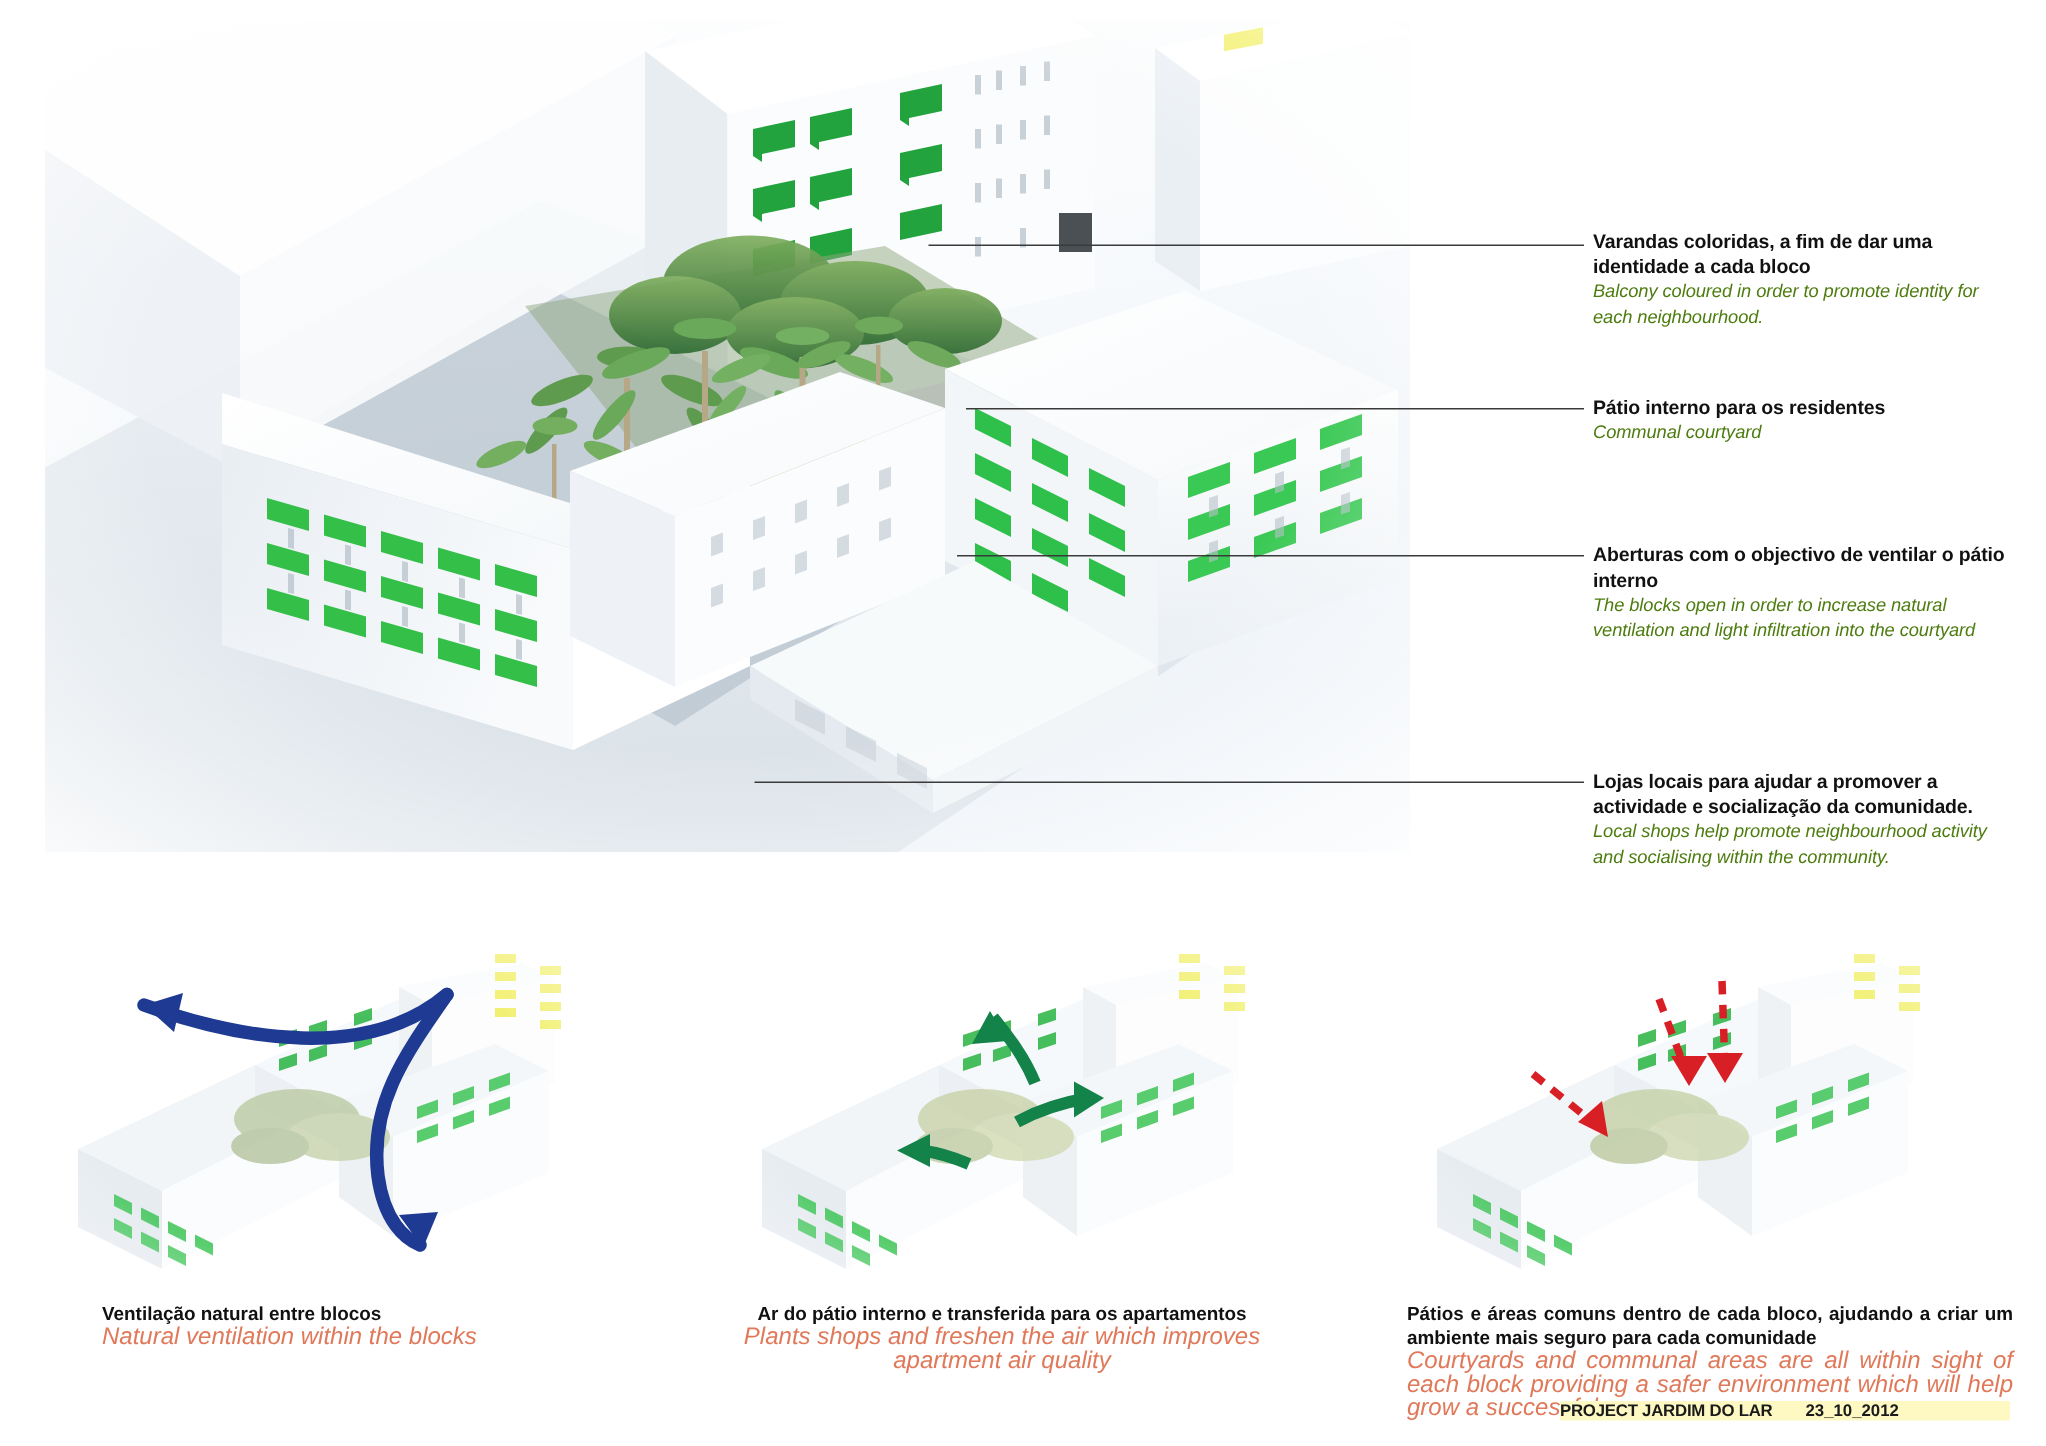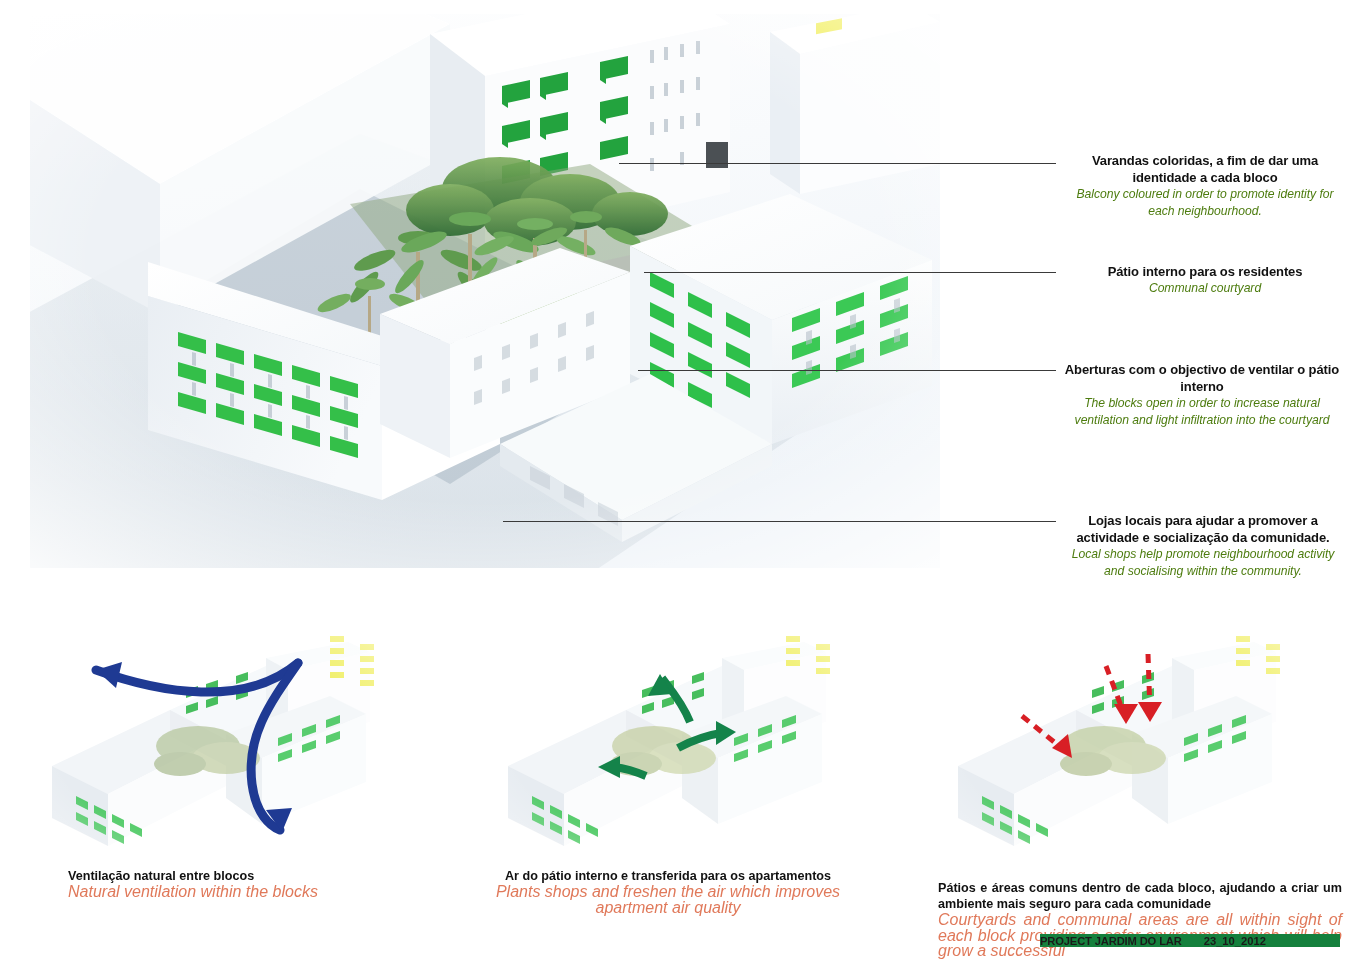--- a/index.html
+++ b/index.html
@@ -32,21 +32,20 @@
   .leader {
     position: absolute;
     height: 0;
     border-top: 1px solid #3a3a3a;
   }
 
   
   .annot {
     position: absolute;
     width: 286px;
-    text-align: center;
   }
   .annot .pt {
     font-size: 13.0px;
     font-weight: bold;
     color: #111111;
     line-height: 17px;
     letter-spacing: -0.1px;
   }
   .annot .en {
     font-size: 12.2px;
@@ -86,21 +85,21 @@
   #footer {
     position: absolute;
     left: 1040px;
     top: 934px;
     width: 300px;
     font-size: 11.2px;
     font-weight: bold;
     color: #1a1a1a;
     letter-spacing: -0.15px;
     white-space: nowrap;
-    background: #15803d;
+    background: #fef9c3;
     padding-top: 1px;
   }
   #footer .date { margin-left: 22px; font-weight: bold; letter-spacing: 0; }
 </style>
 </head>
 <body>
 
 <div id="hero">
   <svg class="render-svg" viewBox="0 0 910 554" preserveAspectRatio="none">
     <defs>
@@ -632,21 +631,21 @@
       <g stroke="#d81f25" stroke-width="5" stroke-dasharray="9,7" fill="none" stroke-linecap="butt">
         <path d="M 170 48 L 188 96"></path>
         <path d="M 212 36 L 214 94"></path>
         <path d="M 86 98 L 128 132"></path>
       </g>
       <polygon points="190,106 178,86 202,86" fill="#d81f25"></polygon>
       <polygon points="214,104 202,84 226,84" fill="#d81f25"></polygon>
       <polygon points="136,140 116,130 132,116" fill="#d81f25"></polygon>
     </svg>
   </div>
-  <div class="cap justify" style="left:2px; top:250px; width:404px;margin-top:12px;">
+  <div class="cap justify" style="left:2px; top:250px; width:404px;">
     <div class="pt">Pátios e áreas comuns dentro de cada bloco, ajudando a criar um ambiente mais seguro para cada comunidade</div>
     <div class="en">Courtyards and communal areas are all within sight of each block providing a safer environment which will help grow a successful</div>
   </div>
 </div>
 
 <div id="footer">
   <span>PROJECT JARDIM DO LAR</span><span class="date">23_10_2012</span>
 </div>
 
 </body></html>

